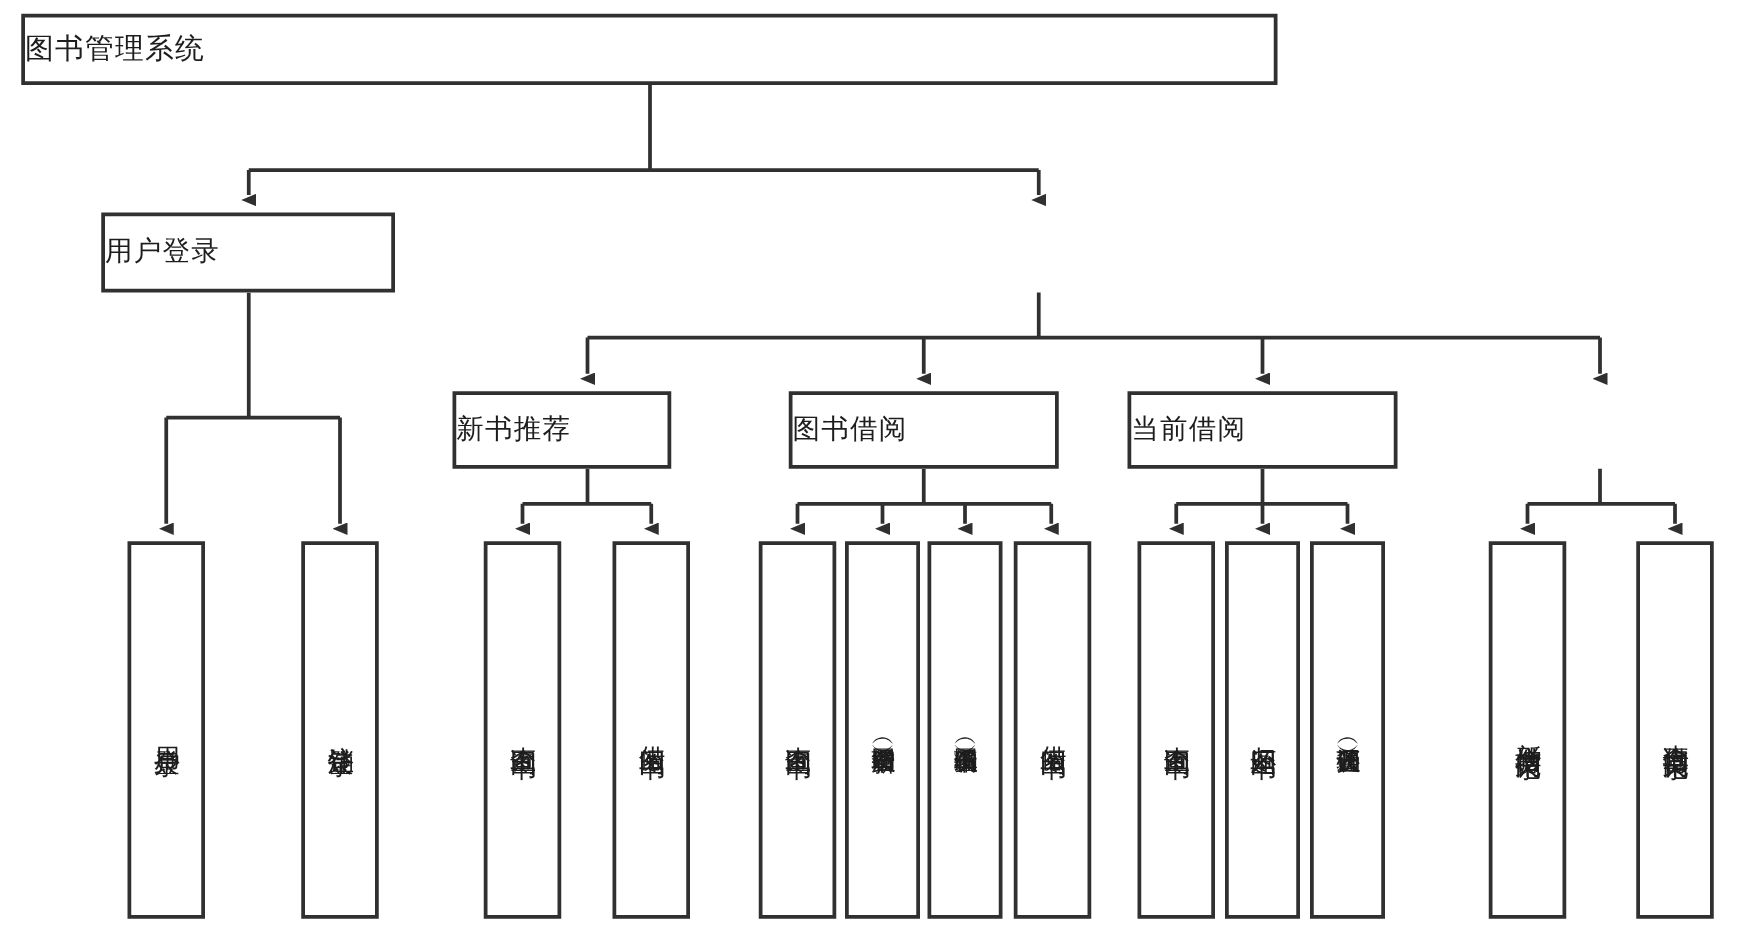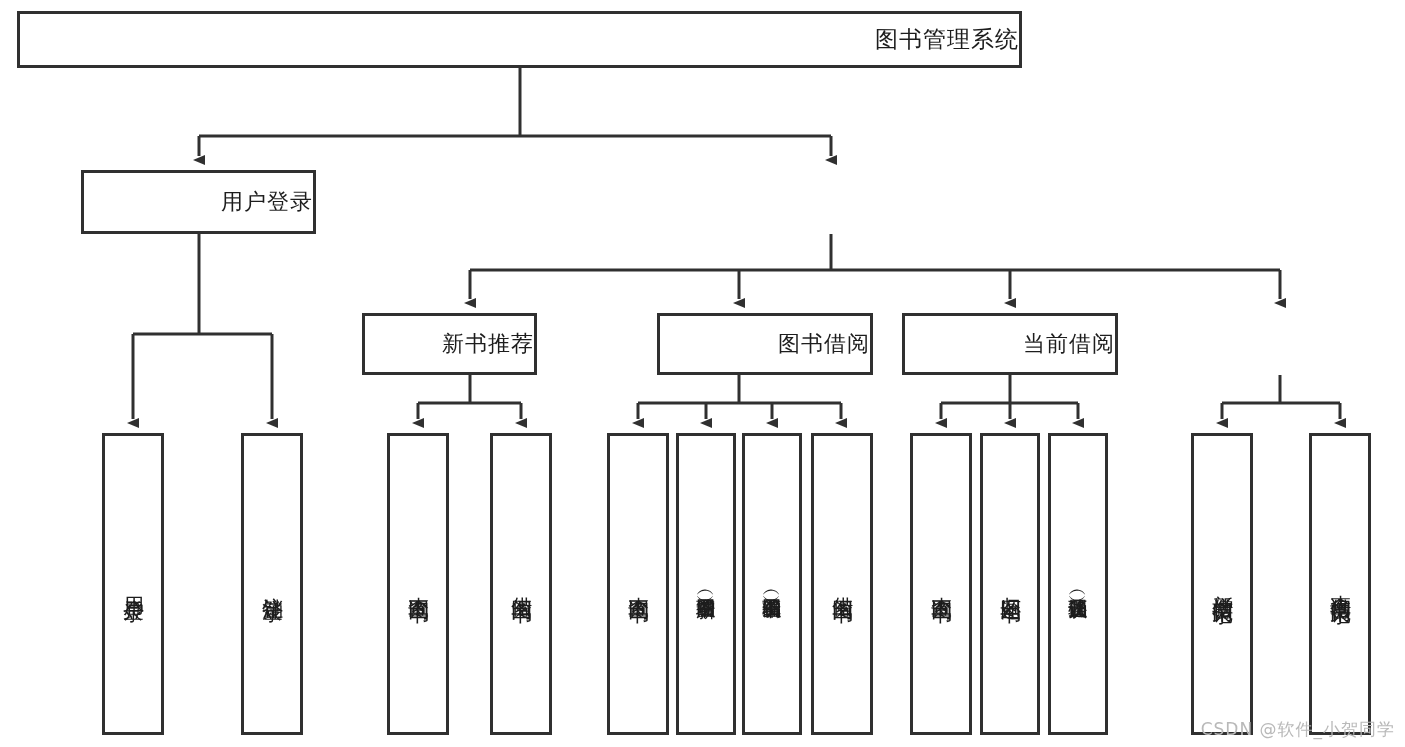--- a/index.html
+++ b/index.html
@@ -14,21 +14,21 @@
   #diagram{
     position:absolute;left:0;top:0;width:1405px;height:747px;
   }
   .node{
     position:absolute;
     box-sizing:border-box;
     border:3px solid #303030;
     background:#ffffff;
     display:flex;
     align-items:center;
-    justify-content:flex-end;
+    justify-content:flex-start;
     color:#1d1d1d;
     line-height:1.25;
   }
   .node.horiz{
     font-size:22px;
     letter-spacing:1px;
     white-space:nowrap;
   }
   .node.root{
     font-size:23px;
@@ -127,21 +127,21 @@
 
   <div class="node horiz" style="left:81px;top:170px;width:235px;height:64px;">
     <span>用户登录</span>
   </div>
 
 
   <div class="node horiz" style="left:362px;top:313px;width:175px;height:62px;">
     <span>新书推荐</span>
   </div>
 
-  <div class="node horiz" style="left:657px;top:313px;width:216px;height:62px;">
+  <div class="node horiz" style="left:631px;top:313px;width:216px;height:62px;">
     <span>图书借阅</span>
   </div>
 
   <div class="node horiz" style="left:902px;top:313px;width:216px;height:62px;">
     <span>当前借阅</span>
   </div>
 
 
   <div class="node leaf" style="left:102px;top:433px;width:62px;height:302px;">
     <span class="vtext">用户登录</span>
@@ -188,15 +188,14 @@
   </div>
 
   <div class="node leaf" style="left:1191px;top:433px;width:62px;height:302px;">
     <span class="vtext">新增借阅记录</span>
   </div>
 
   <div class="node leaf" style="left:1309px;top:433px;width:62px;height:302px;">
     <span class="vtext">查询借阅记录</span>
   </div>
 
-  <div class="watermark">CSDN @软件_小贺同学</div>
 
 </div>
 
 </body></html>

